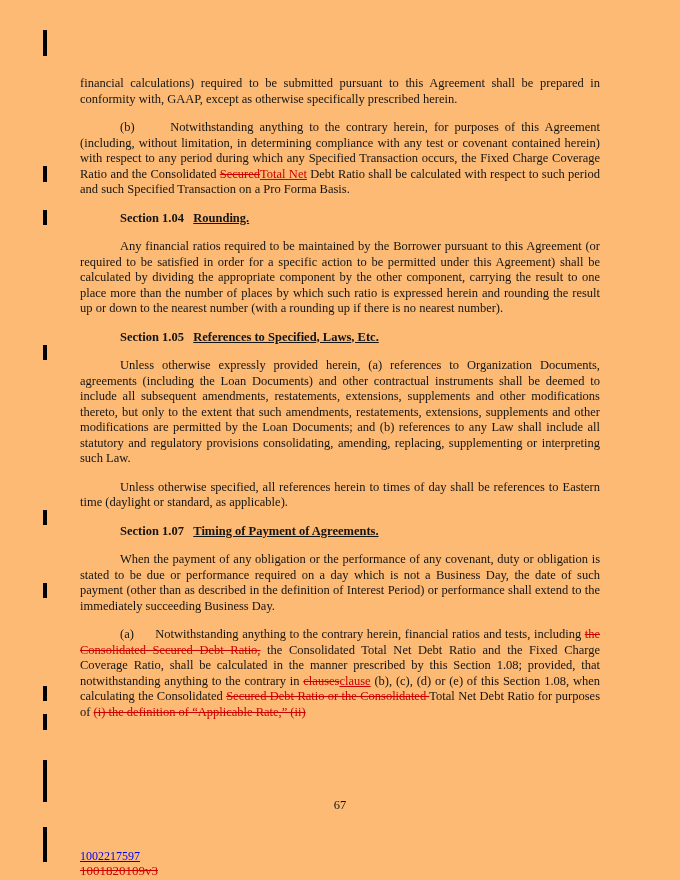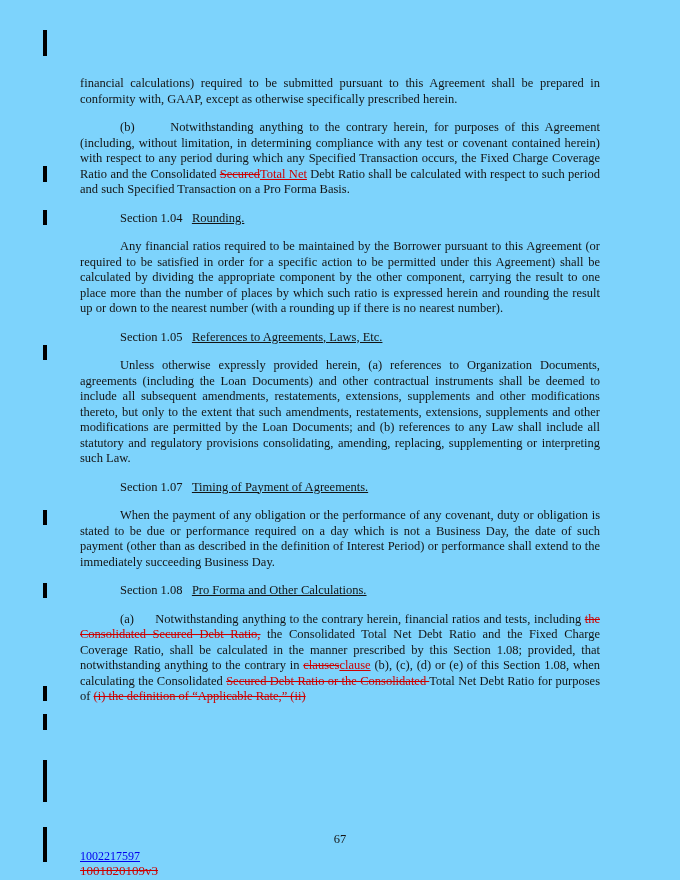--- a/index.html
+++ b/index.html
@@ -4,36 +4,36 @@
 <style>
   * { margin:0; padding:0; box-sizing:border-box; }
   html, body { width:680px; height:880px; }
   body {
     background:#ffffff;
     font-family:"Liberation Serif", serif;
     color:var(--ink, #141414);
     position:relative;
     overflow:hidden;
   }
-  .page { position:relative; width:680px; height:880px; background:#7dd3fc; }
+  .page { position:relative; width:680px; height:880px; background:#fdba74; }
   .content {
     position:absolute; left:80px; top:76px; width:520px;
     font-size:12.5px; line-height:15.5px;
   }
   p.body { text-align:justify; margin:0 0 13px 0; }
   p.body.indent { text-indent:40px; }
-  p.heading { margin:0 0 13px 40px; text-align:left; }
+  p.heading { margin:0 0 13px 40px; text-align:left;font-weight:bold; }
   .run.n  { }
   .run.del { color:var(--red,#cc0000); text-decoration:line-through; }
   .run.ins { color:var(--red,#cc0000); text-decoration:underline;margin-top:38px; }
   .run.u  { text-decoration:underline; }
   .run.i  { }
   .change-bar { position:absolute; left:43px; width:4px; background:var(--bar,#000); }
   .pagenum {
-    position:absolute; top:832px; left:0; width:680px;
+    position:absolute; top:798px; left:0; width:680px;
     text-align:center; font-size:12.5px;
   }
   .docids { position:absolute; top:846px; left:80px; line-height:1.15; }
   .docid-link {
     display:inline-block; color:var(--blue,#0000ee);
     text-decoration:underline; font-size:12px;
     font-family:"Liberation Serif", serif; cursor:pointer;
   }
   .docid-old {
     color:var(--red,#cc0000); text-decoration:line-through;
@@ -56,25 +56,25 @@
       <div class="change-bar" style="top: 714px; height: 16px;"></div>
       <div class="change-bar" style="top: 760px; height: 42px;"></div>
       <div class="change-bar" style="top: 827px; height: 35px;"></div>
     </div>
 
   <div class="content" id="doc-content">
       <p class="body"><span class="run n">financial calculations) required to be submitted pursuant to this Agreement shall be prepared in conformity with, GAAP, except as otherwise specifically prescribed herein.</span></p>
       <p class="body indent"><span class="run n">(b)&nbsp;&nbsp;&nbsp;&nbsp;&nbsp;&nbsp;Notwithstanding anything to the contrary herein, for purposes of this Agreement (including, without limitation, in determining compliance with any test or covenant contained herein) with respect to any period during which any Specified Transaction occurs, the Fixed Charge Coverage Ratio and the Consolidated </span><span class="run del">Secured</span><span class="run ins">Total Net</span><span class="run n"> Debt Ratio shall be calculated with respect to such period and such Specified Transaction on a Pro Forma Basis.</span></p>
       <p class="heading"><span class="run n">Section 1.04&nbsp;&nbsp;&nbsp;</span><span class="run u">Rounding.</span></p>
       <p class="body indent"><span class="run n">Any financial ratios required to be maintained by the Borrower pursuant to this Agreement (or required to be satisfied in order for a specific action to be permitted under this Agreement) shall be calculated by dividing the appropriate component by the other component, carrying the result to one place more than the number of places by which such ratio is expressed herein and rounding the result up or down to the nearest number (with a rounding up if there is no nearest number).</span></p>
-      <p class="heading"><span class="run n">Section 1.05&nbsp;&nbsp;&nbsp;</span><span class="run u">References to Agreements, Laws, Etc.</span></p>
+      <p class="heading"><span class="run n">Section 1.05&nbsp;&nbsp;&nbsp;</span><span class="run u">References to Specified, Laws, Etc.</span></p>
       <p class="body indent"><span class="run n">Unless otherwise expressly provided herein, (a) references to Organization Documents, agreements (including the Loan Documents) and other contractual instruments shall be deemed to include all subsequent amendments, restatements, extensions, supplements and other modifications thereto, but only to the extent that such amendments, restatements, extensions, supplements and other modifications are permitted by the Loan Documents; and (b) references to any Law shall include all statutory and regulatory provisions consolidating, amending, replacing, supplementing or interpreting such Law.</span></p>
+      <p class="body indent"><span class="run n">Unless otherwise specified, all references herein to times of day shall be references to Eastern time (daylight or standard, as applicable).</span></p>
       <p class="heading"><span class="run n">Section 1.07&nbsp;&nbsp;&nbsp;</span><span class="run u">Timing of Payment of Agreements.</span></p>
       <p class="body indent"><span class="run n">When the payment of any obligation or the performance of any covenant, duty or obligation is stated to be due or performance required on a day which is not a Business Day, the date of such payment (other than as described in the definition of Interest Period) or performance shall extend to the immediately succeeding Business Day.</span></p>
-      <p class="heading"><span class="run n">Section 1.08&nbsp;&nbsp;&nbsp;</span><span class="run u">Pro Forma and Other Calculations.</span></p>
       <p class="body indent"><span class="run n">(a)&nbsp;&nbsp;&nbsp;&nbsp;&nbsp;&nbsp;Notwithstanding anything to the contrary herein, financial ratios and tests, including </span><span class="run del">the Consolidated Secured Debt Ratio,</span><span class="run n"> the Consolidated Total Net Debt Ratio and the Fixed Charge Coverage Ratio, shall be calculated in the manner prescribed by this Section 1.08; </span><span class="run i">provided</span><span class="run n">, that notwithstanding anything to the contrary in </span><span class="run del">clauses</span><span class="run ins">clause</span><span class="run n"> (b), (c), (d) or (e) of this Section 1.08, when calculating the Consolidated </span><span class="run del">Secured Debt Ratio or the Consolidated </span><span class="run n">Total Net Debt Ratio for purposes of </span><span class="run del">(i) the definition of “Applicable Rate,” (ii)</span></p>
     </div>
 
   <div class="pagenum">67</div>
 
   <div class="docids">
     <span class="docid-link">1002217597</span>
     <div class="docid-old">1001820109v3</div>
   </div>
 

